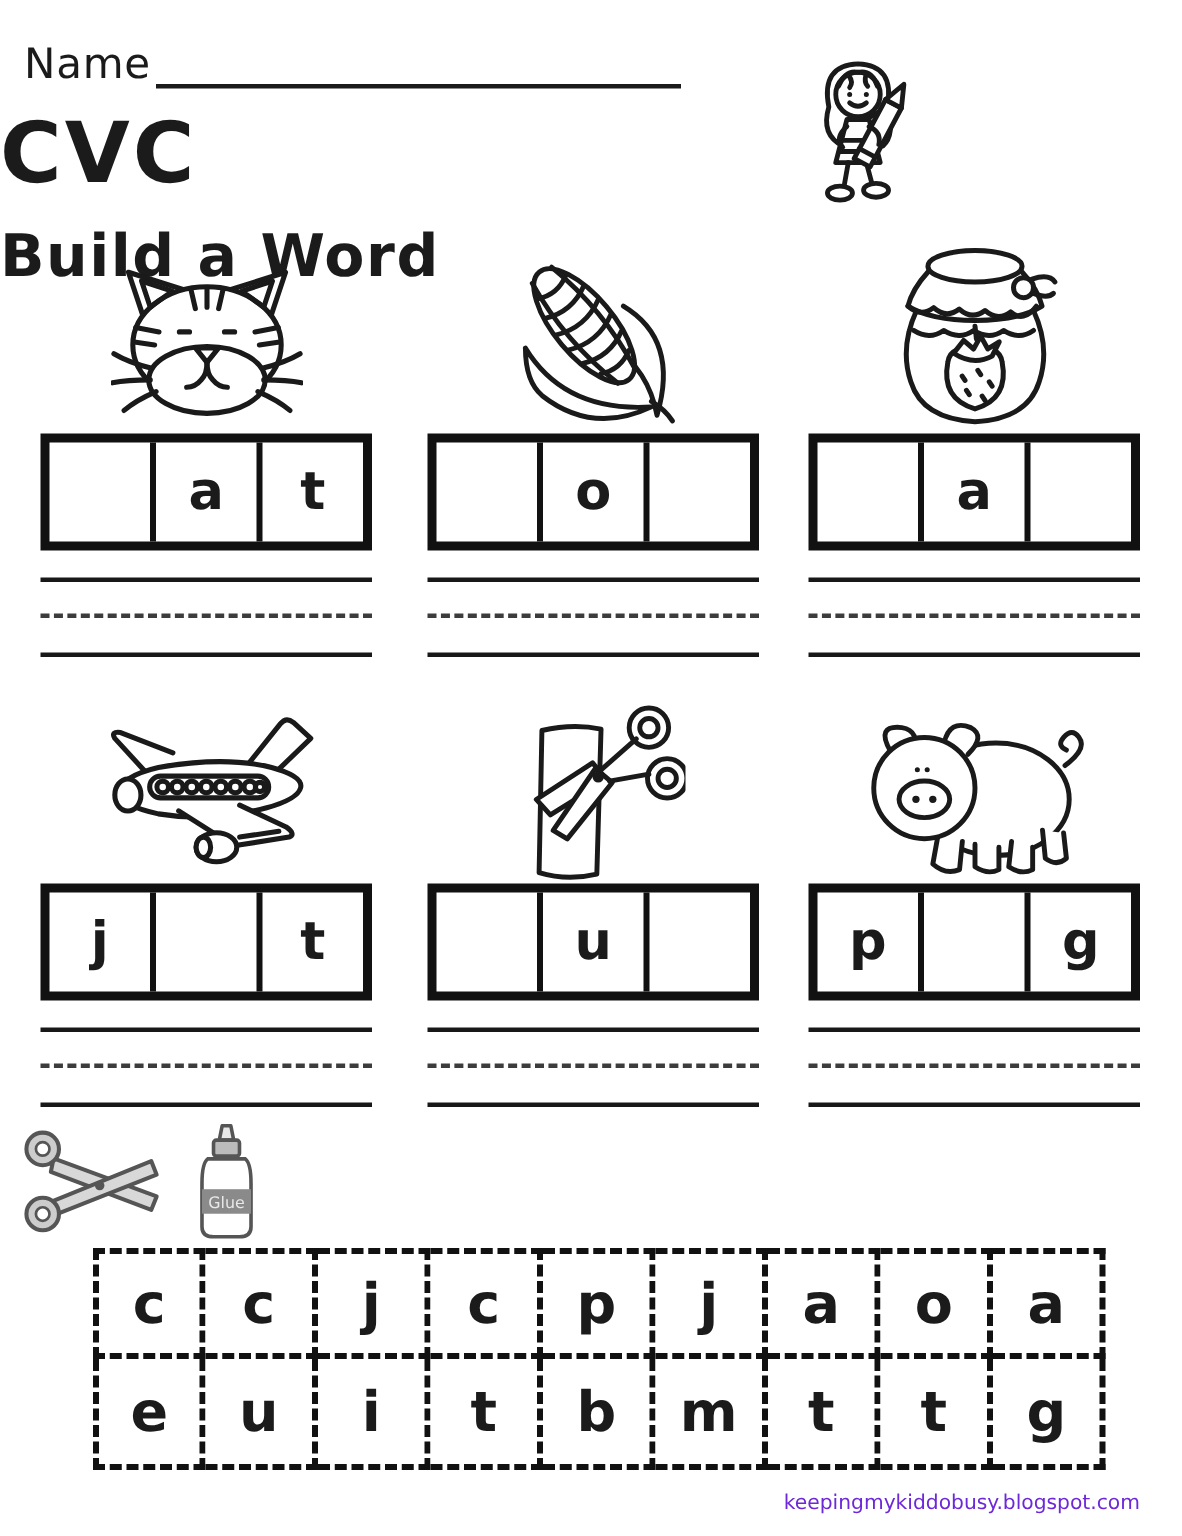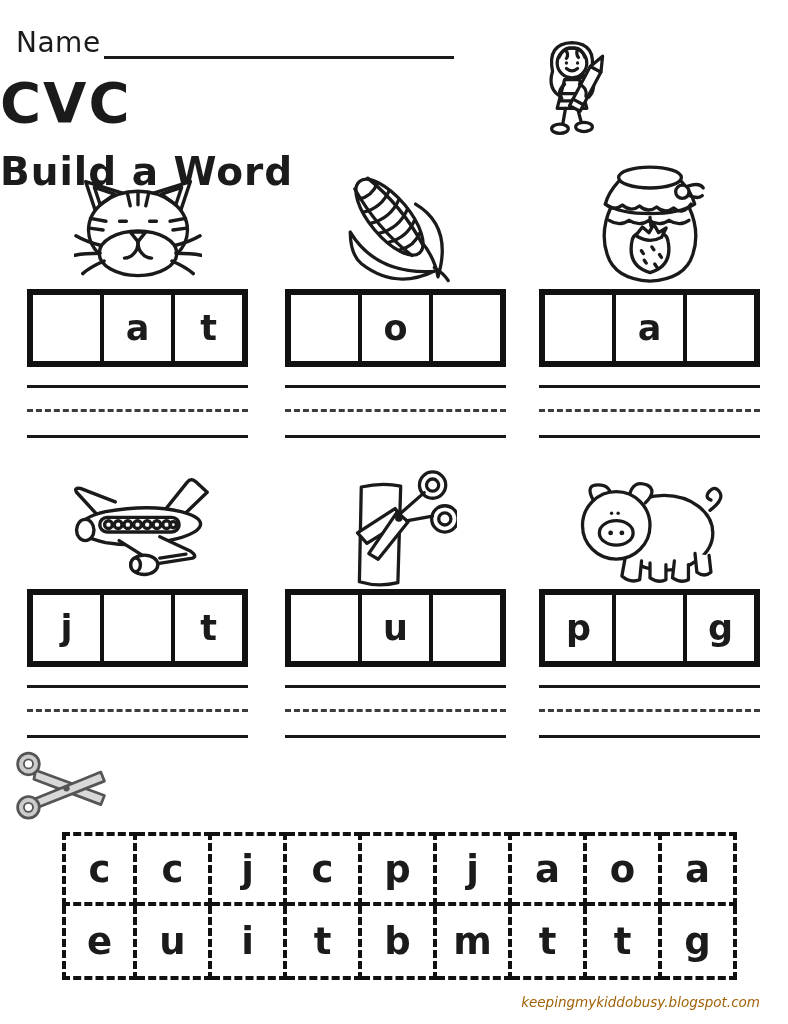--- a/index.html
+++ b/index.html
@@ -32,21 +32,21 @@
   
   .cutpaste{position:absolute;left:14px;top:748px;display:flex;align-items:flex-end;gap:8px;}
 
   
   .tiles{position:absolute;left:62px;top:832px;display:grid;grid-template-columns:repeat(9,75px);grid-auto-rows:74px;}
   .tile{box-sizing:border-box;border-right:4px dashed #111;border-bottom:4px dashed #111;
         display:flex;align-items:center;justify-content:center;font-size:37px;font-weight:700;background:#fff;}
   .tile:nth-child(-n+9){border-top:4px dashed #111;}
   .tile:nth-child(9n+1){border-left:4px dashed #111;}
 
-  .footer{position:absolute;right:28px;top:994px;font-size:13.5px;color:#a16207;font-style:italic;}
+  .footer{position:absolute;right:28px;top:994px;font-size:13.5px;color:#6d28d9;}
 
   svg{display:block;}
   .ln{fill:none;stroke:#1a1a1a;stroke-width:3.5;stroke-linecap:round;stroke-linejoin:round;}
   .lnw{fill:#fff;stroke:#1a1a1a;stroke-width:3.5;stroke-linecap:round;stroke-linejoin:round;}
   .ink{fill:#1a1a1a;stroke:none;}
 </style>
 </head>
 <body>
 
 <div class="page">
@@ -268,20 +268,29 @@
       <svg width="104" height="78" viewBox="0 0 115 85">
         <polygon points="24,24 100,52 96,62 22,34" fill="#d8d8d8" stroke="#555" stroke-width="3" stroke-linejoin="round"></polygon>
         <polygon points="22,56 96,26 100,36 24,66" fill="#d8d8d8" stroke="#555" stroke-width="3" stroke-linejoin="round"></polygon>
         <circle cx="16" cy="17" r="12" fill="#cccccc" stroke="#555" stroke-width="3"></circle>
         <circle cx="16" cy="17" r="5" fill="#ffffff" stroke="#555" stroke-width="2"></circle>
         <circle cx="16" cy="65" r="12" fill="#cccccc" stroke="#555" stroke-width="3"></circle>
         <circle cx="16" cy="65" r="5" fill="#ffffff" stroke="#555" stroke-width="2"></circle>
         <circle cx="58" cy="44" r="3.5" fill="#555"></circle>
       </svg>
     </span>
+    <span>
+      <svg width="50" height="80" viewBox="0 0 52 82">
+        <polygon points="23,2 29,2 31,12 21,12" fill="#e8e8e8" stroke="#555" stroke-width="2.5" stroke-linejoin="round"></polygon>
+        <rect x="17" y="12" width="18" height="11" rx="2" fill="#bbbbbb" stroke="#555" stroke-width="2.5"></rect>
+        <path d="M13,25 Q9,28 9,42 L9,72 Q9,79 17,79 L35,79 Q43,79 43,72 L43,42 Q43,28 39,25 Z" fill="#ffffff" stroke="#555" stroke-width="2.5"></path>
+        <rect x="9" y="46" width="34" height="17" fill="#8a8a8a"></rect>
+        <text x="26" y="59" font-size="11" text-anchor="middle" fill="#e8e8e8">Glue</text>
+      </svg>
+    </span>
   </div>
 
   <div class="tiles">
     <span class="tile">c</span>
     <span class="tile">c</span>
     <span class="tile">j</span>
     <span class="tile">c</span>
     <span class="tile">p</span>
     <span class="tile">j</span>
     <span class="tile">a</span>

